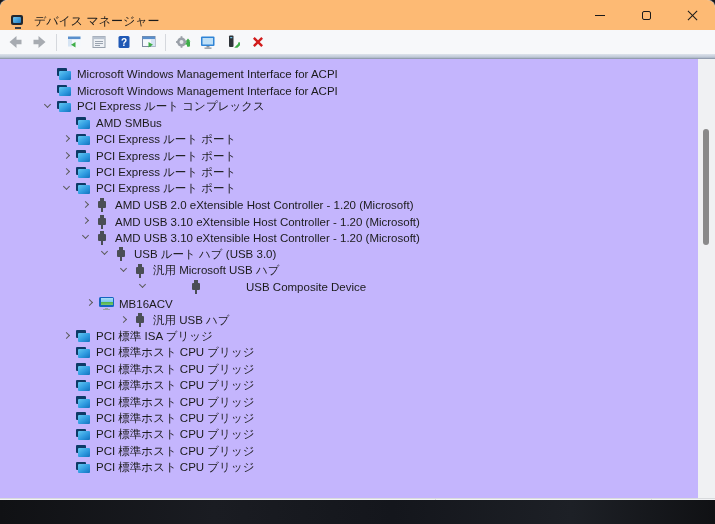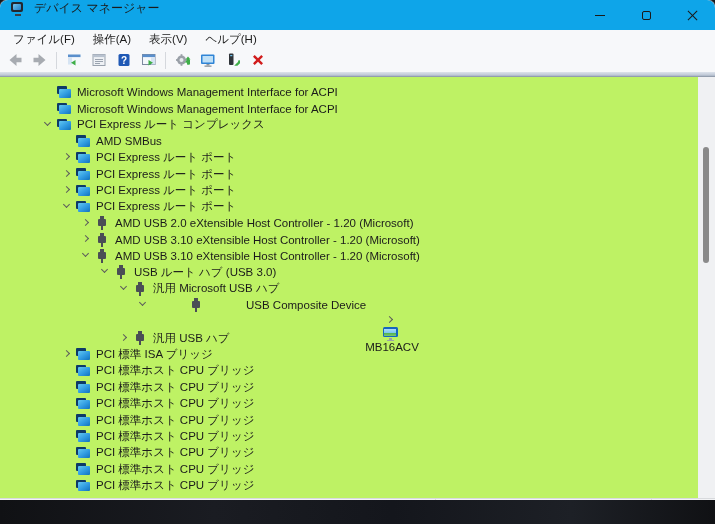--- a/index.html
+++ b/index.html
@@ -6,21 +6,21 @@
   html,body { width:715px; height:524px; overflow:hidden; }
   body { background:#17181c; font-family:"Liberation Sans", sans-serif; position:relative; }
   .desktop-strip { position:absolute; left:0; top:500px; width:715px; height:24px;
     background:linear-gradient(90deg,#101114 0%,#1a1c22 30%,#14161c 55%,#1d2026 80%,#101114 100%); }
 
   .window { position:absolute; left:0; top:0; width:715px; height:517px;
     background:#f9f9f9; border-radius:8px; overflow:hidden;
     box-shadow:0 0 0 1px #5b5f66, 0 6px 18px rgba(0,0,0,.5); display:flex; flex-direction:column; }
 
   
-  .titlebar { height:30px; background:#0ea5e9; display:flex; align-items:flex-start; flex:0 0 auto; }
+  .titlebar { height:30px; background:#fdba74; display:flex; align-items:flex-end; flex:0 0 auto; }
   .title-left { display:flex; align-items:center; gap:8px; padding-left:10px; flex:1; }
   .dm-icon { position:relative; width:16px; height:14px; }
   .dm-icon::before { content:""; position:absolute; left:1px; top:0; width:12px; height:10px;
     background:#23272e; border-radius:2px; }
   .dm-icon::after { content:""; position:absolute; left:3px; top:2px; width:8px; height:6px;
     background:linear-gradient(135deg,#6fc5ef,#1f7cc4); border-radius:1px; }
   .dm-icon i { position:absolute; left:5px; bottom:0; width:6px; height:2px; background:#3a3f46; }
   .title-text { font-size:12px; color:#1b1b1b; }
   .caption-controls { display:flex; height:30px; }
   .cap-btn { width:46px; height:30px; display:flex; align-items:center; justify-content:center; }
@@ -38,21 +38,21 @@
 
   
   .toolbar { height:24px; background:#f7f8fa; display:flex; align-items:center; padding-left:2px; flex:0 0 auto; }
   .tb-btn { width:25px; height:22px; display:flex; align-items:center; justify-content:center; border-radius:3px; }
   .tb-sep { width:1px; height:17px; background:#d5d8dd; margin:0 4px; }
   .toolbar-edge { height:5px; flex:0 0 auto;
     background:linear-gradient(180deg,#dde3eb 0%,#c2cbd8 70%,#a9b4c4 100%);
     border-bottom:1px solid #939eae; }
 
   
-  .content { position:relative; flex:1 1 auto; background:#bef264; overflow:hidden; }
+  .content { position:relative; flex:1 1 auto; background:#c4b5fd; overflow:hidden; }
   .tree { position:absolute; left:0; top:0; right:17px; bottom:0; overflow:hidden; padding-top:7px; }
   .tree-row { height:16.4px; display:flex; align-items:center; white-space:nowrap; }
   .chev-box { width:14px; height:14px; flex:0 0 auto; position:relative; }
   .chev { position:absolute; left:3px; top:4px; width:5px; height:5px;
     border-right:1.4px solid #5c5c5c; border-bottom:1.4px solid #5c5c5c; }
   .chev.collapsed { transform:rotate(-45deg); left:3px; top:3.5px; }
   .chev.expanded  { transform:rotate(45deg);  left:3px; top:2px; }
   .icon-box { width:19px; height:14px; flex:0 0 auto; position:relative; }
 
   .ti-system { position:absolute; left:1px; top:1px; width:14px; height:12px; }
@@ -109,26 +109,20 @@
         </div>
       <div class="cap-btn">
           <span class="glyph-max"></span>
         </div>
       <div class="cap-btn">
           <span class="glyph-close"></span>
         </div>
     </div>
   </div>
 
-  <div class="menubar">
-    <span class="menu-item">ファイル(F)</span>
-    <span class="menu-item">操作(A)</span>
-    <span class="menu-item">表示(V)</span>
-    <span class="menu-item">ヘルプ(H)</span>
-  </div>
 
   <div class="toolbar">
     <div class="tb-btn">
       <svg width="18" height="18" viewBox="0 0 18 18">
         <path d="M10.5 3 L3.5 9 L10.5 15 L10.5 11.2 H15.5 V6.8 H10.5 Z" fill="#a7abb1"></path>
       </svg>
     </div>
     <div class="tb-btn">
       <svg width="18" height="18" viewBox="0 0 18 18">
         <path d="M7.5 3 L14.5 9 L7.5 15 L7.5 11.2 H2.5 V6.8 H7.5 Z" fill="#a7abb1"></path>
@@ -333,21 +327,21 @@
   <div class="tree-row" style="padding-left: 137px; gap: 37px;">
     <span class="chev-box">
             <span class="chev expanded"></span>
           </span>
     <span class="icon-box">
             <span class="ti ti-usb"></span>
           </span>
     <span class="row-label">USB Composite Device</span>
   </div>
 
-  <div class="tree-row" style="padding-left: 84px; flex-direction: column;">
+  <div class="tree-row" style="padding-left: 84px;">
     <span class="chev-box">
             <span class="chev collapsed"></span>
           </span>
     <span class="icon-box">
             <span class="ti ti-monitor"></span>
           </span>
     <span class="row-label">MB16ACV</span>
   </div>
 
   <div class="tree-row" style="padding-left: 118px; align-items: center;">

